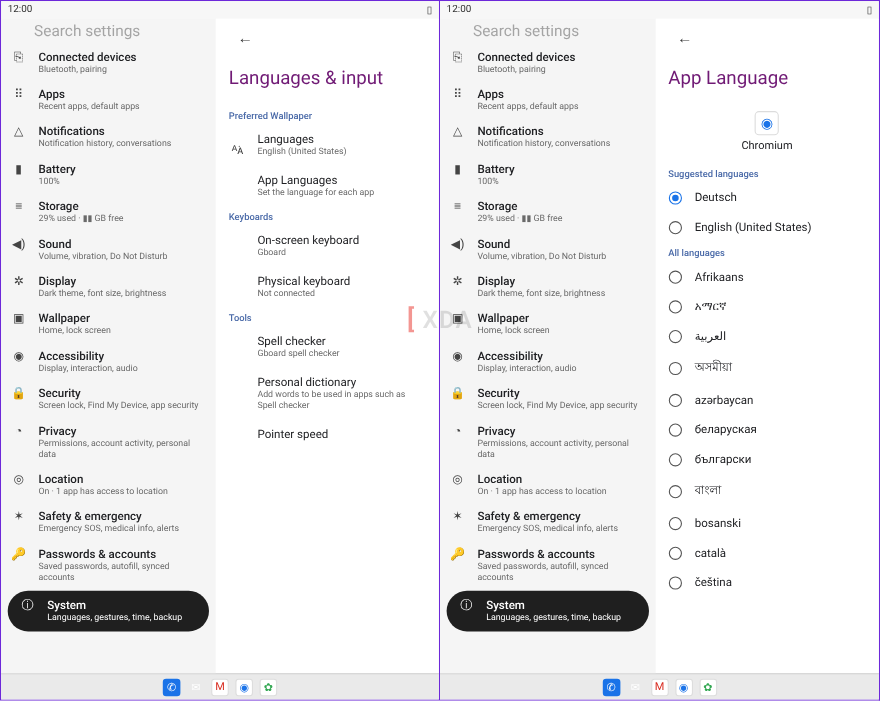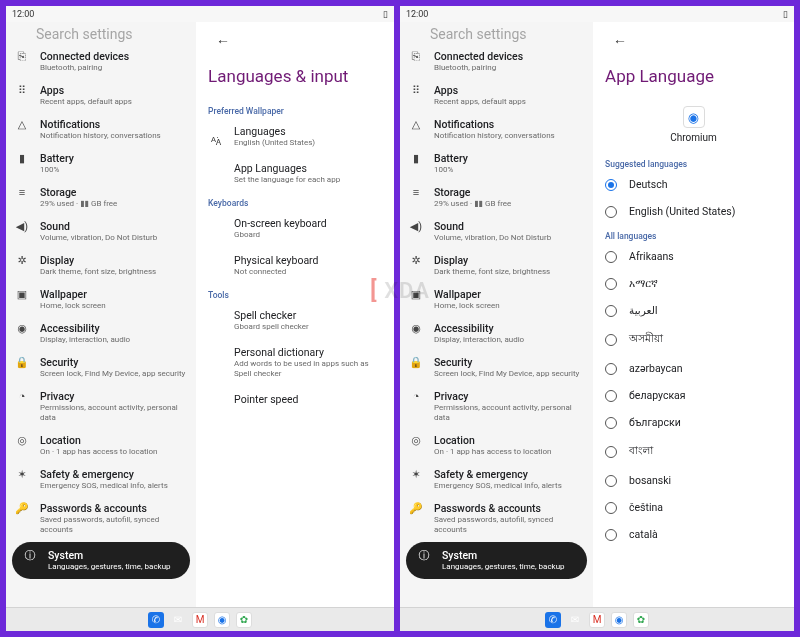--- a/index.html
+++ b/index.html
@@ -15,21 +15,21 @@
     display: flex;
     width: 800px;
     height: 637px;
     background: #fff;
   }
   .shot {
     flex: 1 1 50%;
     position: relative;
     display: flex;
     flex-direction: column;
-    border: 6px solid #6d28d9;
+    border: 1px solid #6d28d9;
     background: #fafafa;
     overflow: hidden;
   }
   .shot + .shot { border-left: none; }
   .statusbar {
     height: 16px;
     font-size: 9px;
     color: #333;
     display: flex;
     align-items: center;
@@ -552,25 +552,25 @@
             <div class="radio-row">
               <span class="radio"></span>
               <span class="radio-label">বাংলা</span>
             </div>
             <div class="radio-row">
               <span class="radio"></span>
               <span class="radio-label">bosanski</span>
             </div>
             <div class="radio-row">
               <span class="radio"></span>
+              <span class="radio-label">català</span>
+            </div>
+            <div class="radio-row">
+              <span class="radio"></span>
               <span class="radio-label">čeština</span>
-            </div>
-            <div class="radio-row">
-              <span class="radio"></span>
-              <span class="radio-label">català</span>
             </div>
           </div>
       </div>
     </div>
     <div class="taskbar" id="tb-right">
         <div class="tb-ic tb-phone">✆</div>
         <div class="tb-ic tb-messages">✉</div>
         <div class="tb-ic tb-gmail">M</div>
         <div class="tb-ic tb-chrome">◉</div>
         <div class="tb-ic tb-photos">✿</div>

